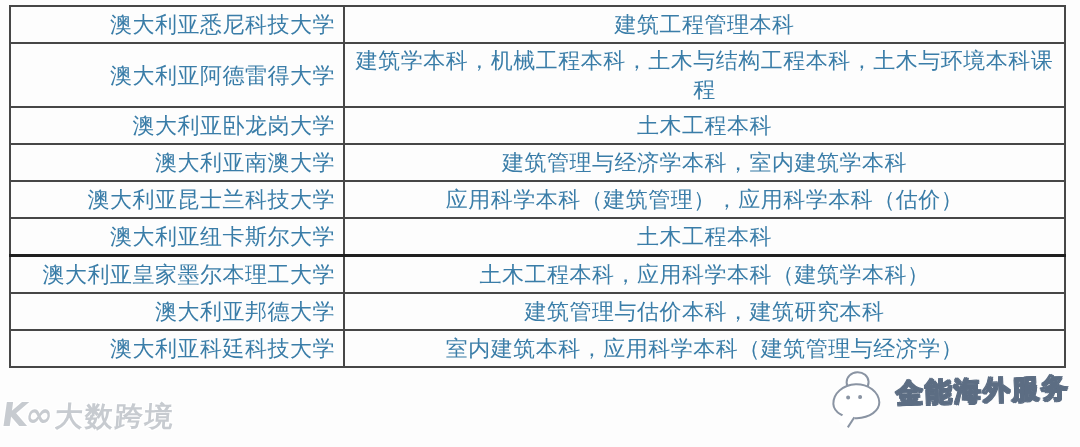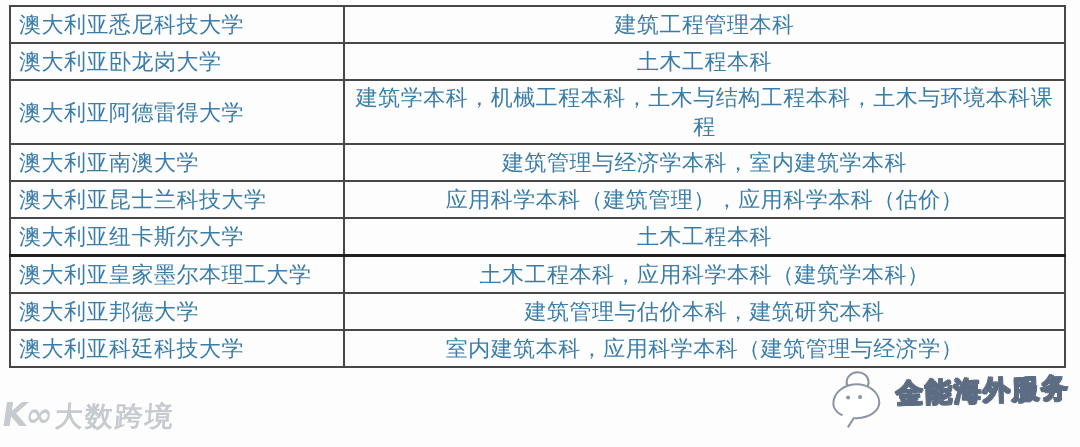--- a/index.html
+++ b/index.html
@@ -33,21 +33,21 @@
     color: #3a7da8;
     font-size: 22px;
     line-height: 1.32;
     height: 31px;
     padding: 2px 8px;
     vertical-align: middle;
     letter-spacing: 0.5px;
   }
   td.col-uni {
     width: 316px;
-    text-align: left;
+    text-align: right;
   }
   td.col-prog {
     text-align: center;
     padding-left: 24px;
     padding-right: 14px;
   }
   tr.thick-top td {
     border-top: 3px solid #1f1f1f;
     margin-left: 40px;
   }
@@ -158,26 +158,26 @@
 
 <div class="page">
 
   <table class="uni-table">
     <tbody>
       <tr>
         <td class="col-uni">澳大利亚悉尼科技大学</td>
         <td class="col-prog">建筑工程管理本科</td>
       </tr>
       <tr>
+        <td class="col-uni">澳大利亚阿德雷得大学</td>
+        <td class="col-prog">建筑学本科，机械工程本科，土木与结构工程本科，土木与环境本科课程</td>
+      </tr>
+      <tr>
         <td class="col-uni">澳大利亚卧龙岗大学</td>
         <td class="col-prog">土木工程本科</td>
-      </tr>
-      <tr>
-        <td class="col-uni">澳大利亚阿德雷得大学</td>
-        <td class="col-prog">建筑学本科，机械工程本科，土木与结构工程本科，土木与环境本科课程</td>
       </tr>
       <tr>
         <td class="col-uni">澳大利亚南澳大学</td>
         <td class="col-prog">建筑管理与经济学本科，室内建筑学本科</td>
       </tr>
       <tr>
         <td class="col-uni">澳大利亚昆士兰科技大学</td>
         <td class="col-prog">应用科学本科（建筑管理），应用科学本科（估价）</td>
       </tr>
       <tr>

